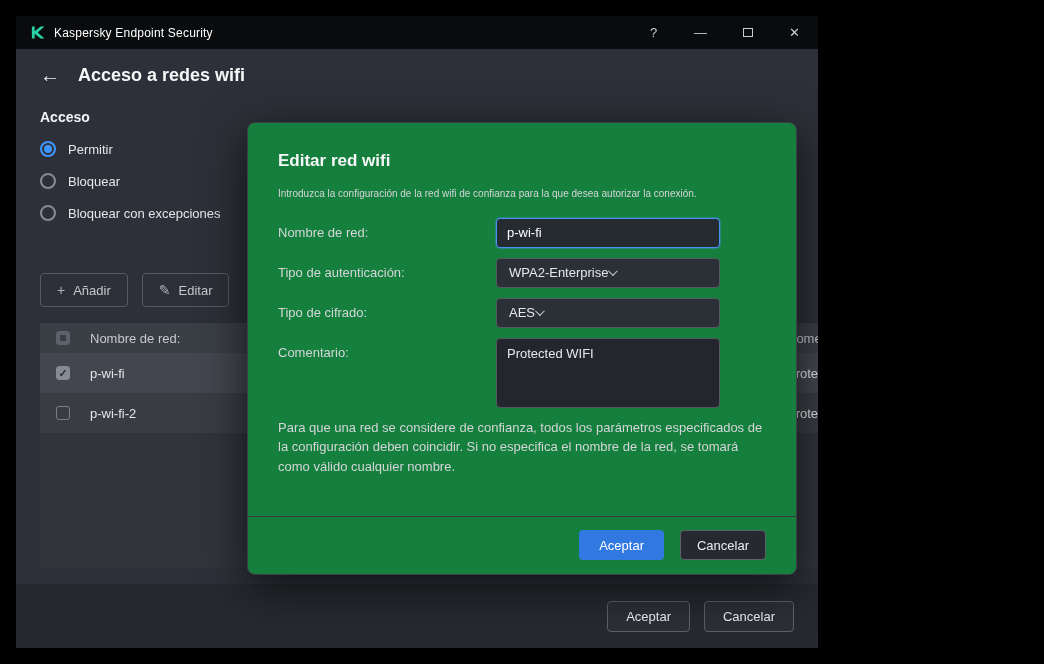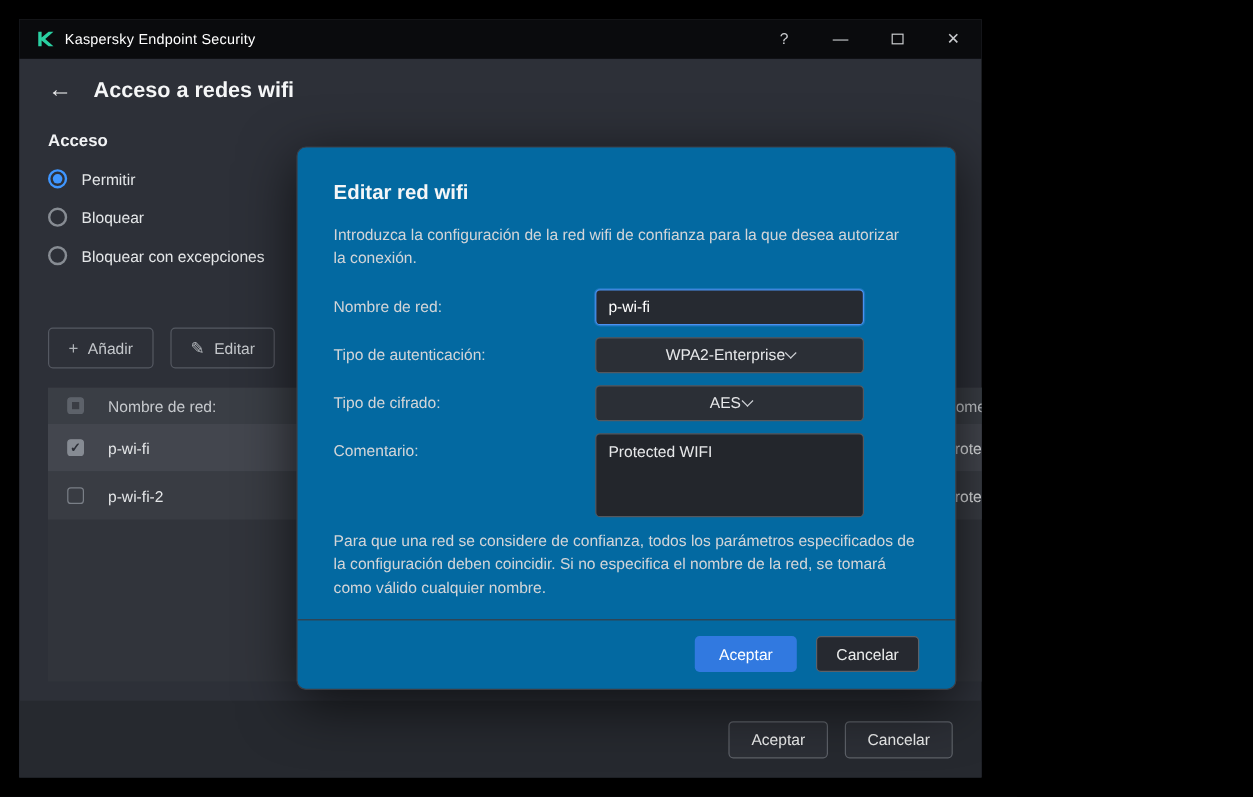--- a/index.html
+++ b/index.html
@@ -61,33 +61,33 @@
   .cb.indet::after { content:""; width:6px; height:6px; background:#3a3d44; }
 
   
   .main-footer { position:absolute; left:0; bottom:0; width:100%; height:64px; background:#26292f;
                  display:flex; align-items:center; justify-content:flex-end; gap:14px; padding:0 24px; }
   .btn-ghost { height:31px; padding:0 18px; background:#2c2f36; border:1px solid #5d6168;
                border-radius:4px; color:#eceded; font-size:13px; cursor:pointer; }
 
   
   .dialog { position:absolute; left:231px; top:106px; width:550px; height:453px; z-index:10;
-            background:#0369a1; border:1px solid #3c3f46; border-radius:8px;
+            background:#15803d; border:1px solid #3c3f46; border-radius:8px;
             box-shadow:0 12px 46px rgba(0,0,0,.65); display:flex; flex-direction:column;
             padding:28px 30px 0; }
   .dlg-title { font-size:17px; font-weight:bold; color:#f5f6f7; margin-bottom:16px; }
-  .dlg-desc { font-size:13px; color:#d3d5d8; line-height:1.45; width:482px; }
+  .dlg-desc { font-size:10px; color:#d3d5d8; line-height:1.45; width:482px; }
   .dlg-form { margin-top:16px; }
   .frow { display:flex; margin-bottom:10px; }
   .flabel { width:218px; font-size:13px; color:#d3d5d8; padding-top:7px; flex:0 0 auto; }
   .txt-input { width:224px; height:30px; background:#262a31; border:1px solid #4b91f1; border-radius:4px;
                color:#ffffff; padding:0 10px; font-size:13px; font-family:"Liberation Sans",sans-serif;
                outline:none; box-shadow:0 0 0 1px rgba(75,145,241,.35); }
   .select { width:224px; height:30px; background:#2b2f36; border:1px solid #54585f; border-radius:4px;
-            display:flex; align-items:center; justify-content:center; padding:0 12px;
+            display:flex; align-items:center; justify-content:flex-start; padding:0 12px;
             color:#e7e8ea; font-size:13px; cursor:pointer; }
   .chev { width:7px; height:7px; border-right:1.6px solid #cfd2d6; border-bottom:1.6px solid #cfd2d6;
           transform:rotate(45deg) translateY(-2px); }
   .txt-area { width:224px; height:70px; background:#23262c; border:1px solid #54585f; border-radius:4px;
               color:#e7e8ea; padding:7px 10px; font-size:13px; resize:none;
               font-family:"Liberation Sans",sans-serif; outline:none; }
   .dlg-note { font-size:13px; color:#d3d5d8; line-height:1.5; width:492px; }
   .dlg-footer { margin-top:auto; border-top:1px solid #3a3d44; margin-left:-30px; margin-right:-30px;
                 padding:13px 30px 14px; display:flex; justify-content:flex-end; gap:16px; }
   .btn-primary { height:30px; padding:0 20px; background:#3179e0; border:none; border-radius:4px;

